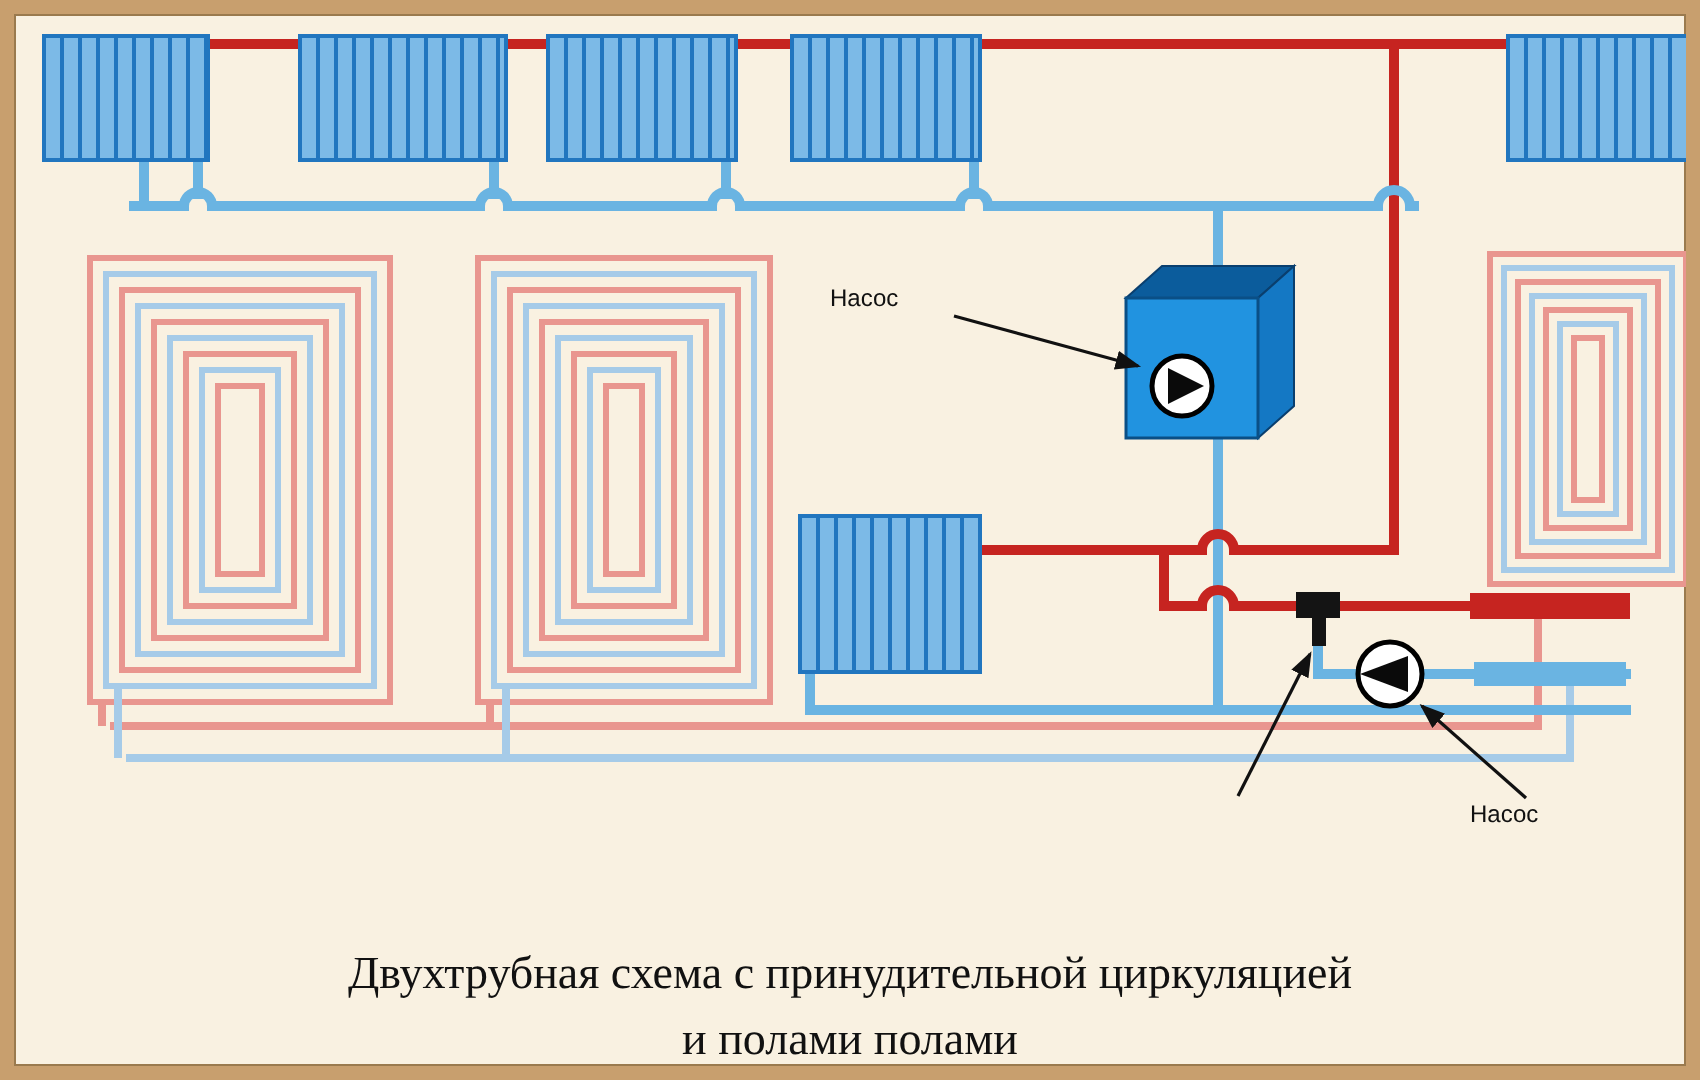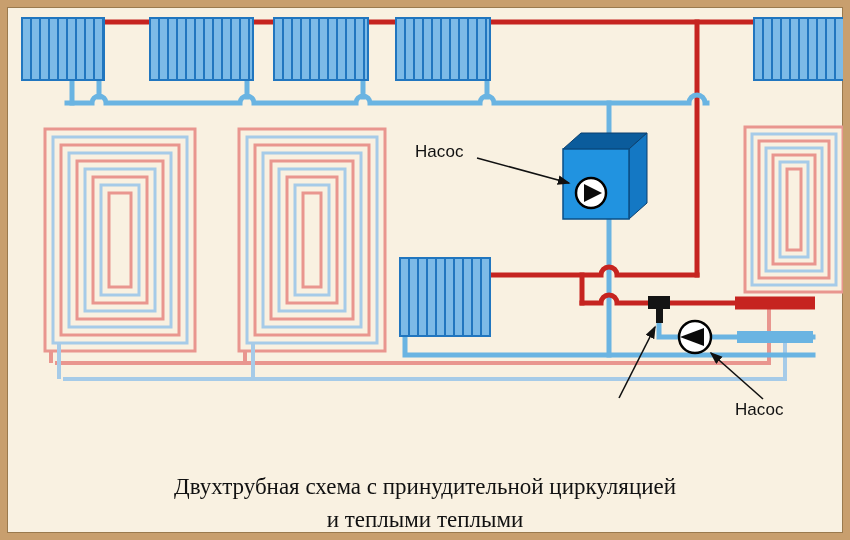--- a/index.html
+++ b/index.html
@@ -29,21 +29,21 @@
   .arrow-line{stroke:#111;stroke-width:1.6;fill:none;}
   
   .radiator{
     position:absolute;box-sizing:border-box;
     border:2px solid var(--radiator_line);
     background:repeating-linear-gradient(90deg,
       var(--radiator_fill) 0px, var(--radiator_fill) 7px,
       var(--radiator_line) 7px, var(--radiator_line) 9px);
   }
   .lbl{
-    position:absolute;font-size:17px;color:var(--text);
+    position:absolute;font-size:12px;color:var(--text);
     font-family:"Liberation Sans",sans-serif;white-space:nowrap;
   }
   .title{
     position:absolute;left:0;top:463px;width:836px;text-align:center;
     font-family:"Liberation Serif",serif;font-size:23px;line-height:33px;
     color:var(--text);
   }
 </style>
 </head>
 <body>
@@ -147,16 +147,16 @@
   <div class="radiator" style="left:266px;top:10px;width:96px;height:64px"></div>
   <div class="radiator" style="left:388px;top:10px;width:96px;height:64px"></div>
   <div class="radiator" style="left:746px;top:10px;width:92px;height:64px"></div>
   <div class="radiator" style="left:392px;top:250px;width:92px;height:80px"></div>
 
   <div class="lbl" style="left:408px;top:135px">Насос</div>
   <div class="lbl" style="left:728px;top:393px">Насос</div>
 
   <div class="title">
     <div>Двухтрубная схема с принудительной циркуляцией</div>
-    <div>и теплыми теплыми</div>
+    <div>и полами полами</div>
   </div>
 
 </div>
 
 </body></html>

